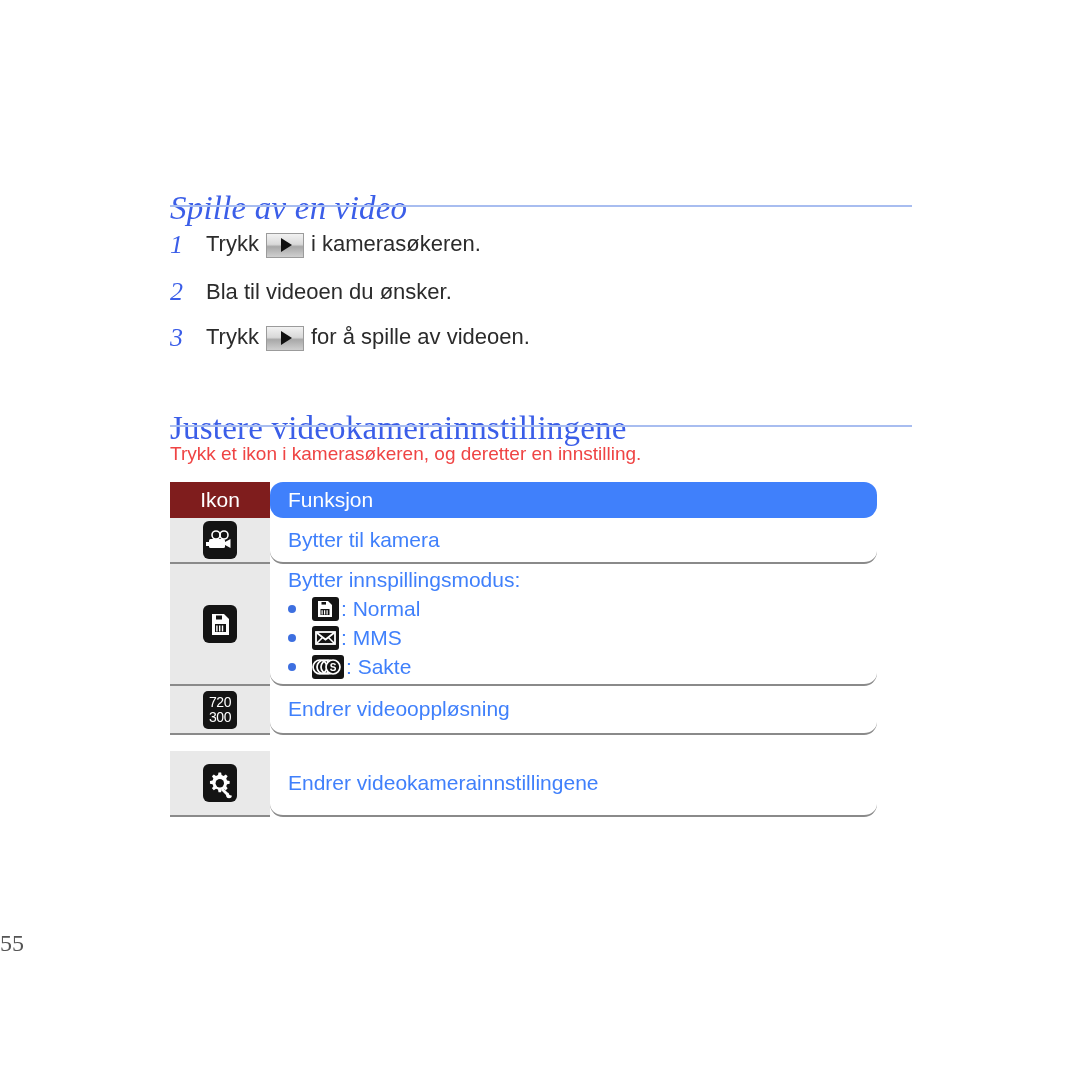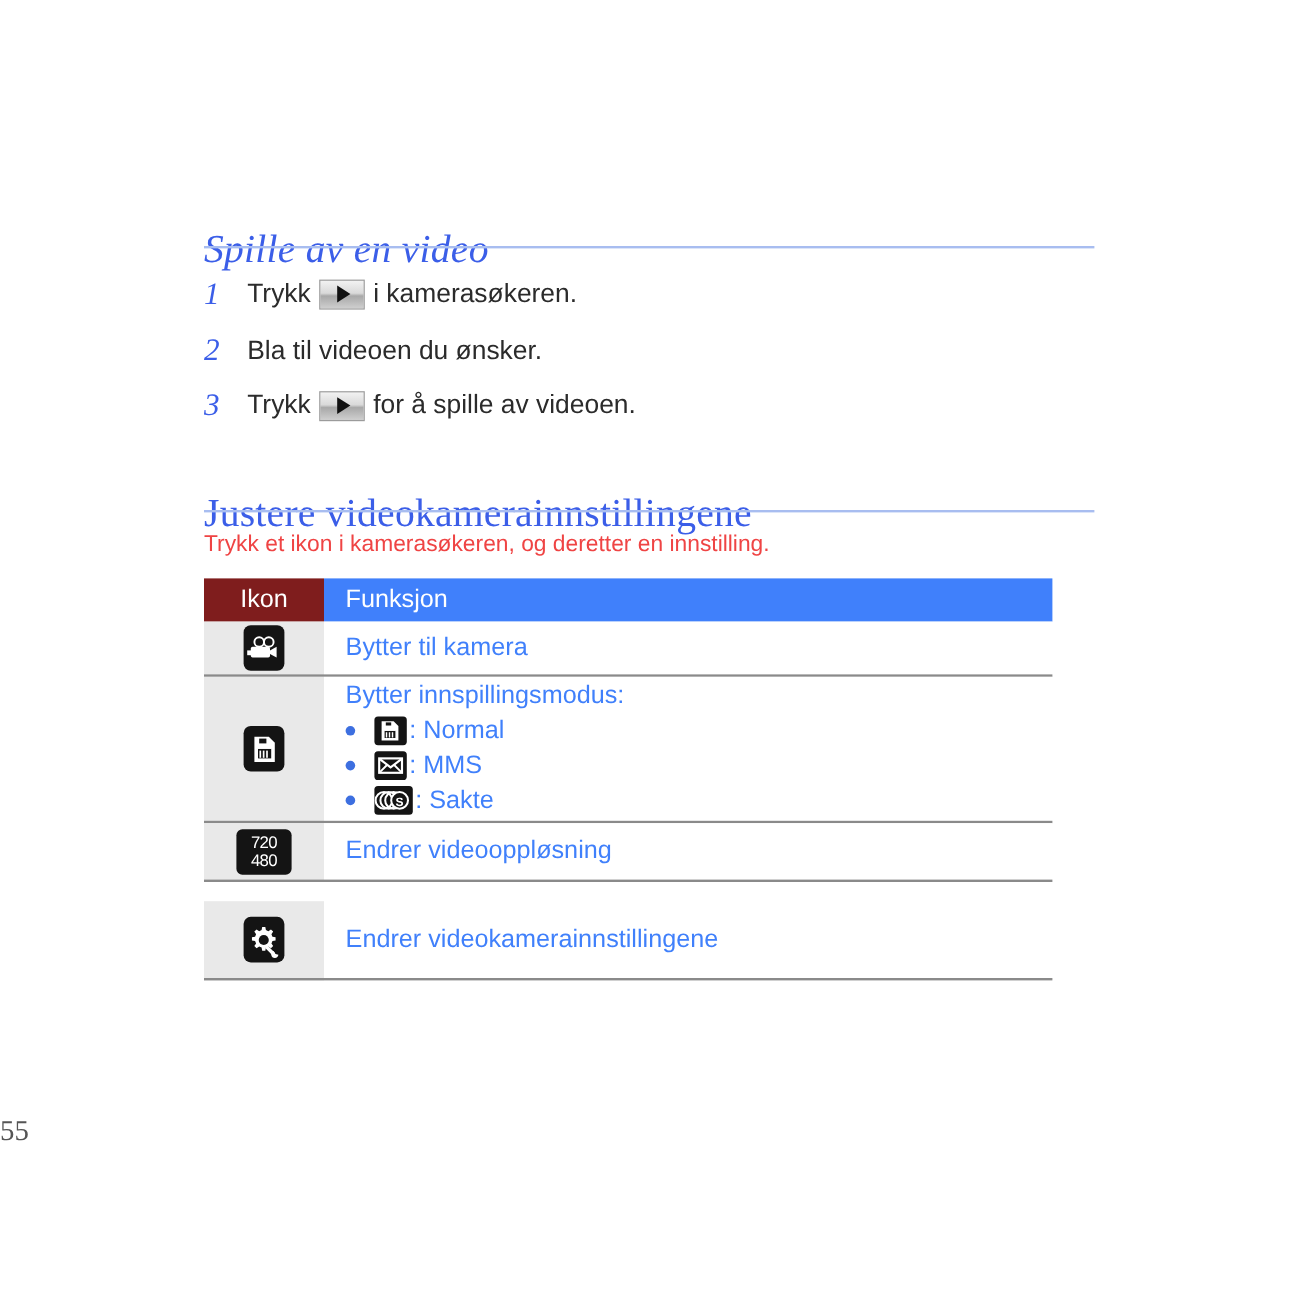--- a/index.html
+++ b/index.html
@@ -121,20 +121,21 @@
     justify-content: center;
     box-sizing: border-box;
   }
   .cell-fn {
     flex: 1 1 auto;
     box-sizing: border-box;
     padding: 0 0 0 18px;
     display: flex;
     flex-direction: column;
     justify-content: center;
+    border-radius: 13px;
   }
 
   
   .hdr .cell-icon {
     background: #7f1d1d;
     color: #ffffff;
     height: 36px;
     font-size: 21px;
   }
   .hdr .cell-fn {
@@ -185,21 +186,21 @@
     background: #141414;
     position: relative;
     box-sizing: border-box;
   }
   .ic-lg { width: 34px; height: 38px; border-radius: 6px; }
   .ic-sm { width: 27px; height: 24px; border-radius: 3px; vertical-align: middle; }
   .ic svg { display: block; width: 100%; height: 100%; }
 
   
   .ic-res {
-    width: 46px; height: 38px;
+    width: 34px; height: 38px;
     border-radius: 5px;
     background: #141414;
     color: #ffffff;
     display: flex;
     flex-direction: column;
     align-items: center;
     justify-content: center;
     font-family: "Liberation Sans", sans-serif;
     font-size: 14px;
     line-height: 15px;
@@ -327,21 +328,21 @@
             <span class="lbl">: Sakte</span>
           </li>
         </ul>
       </div>
     </div>
 
     <div class="tbl-row brow h3">
       <div class="cell-icon">
         <span class="ic-res">
           <span>720</span>
-          <span>480</span>
+          <span>300</span>
         </span>
       </div>
       <div class="cell-fn">
         <div class="fn-title">Endrer videooppløsning</div>
       </div>
     </div>
 
     <div class="tbl-row brow h4">
       <div class="cell-icon">
         <span class="ic ic-lg">

